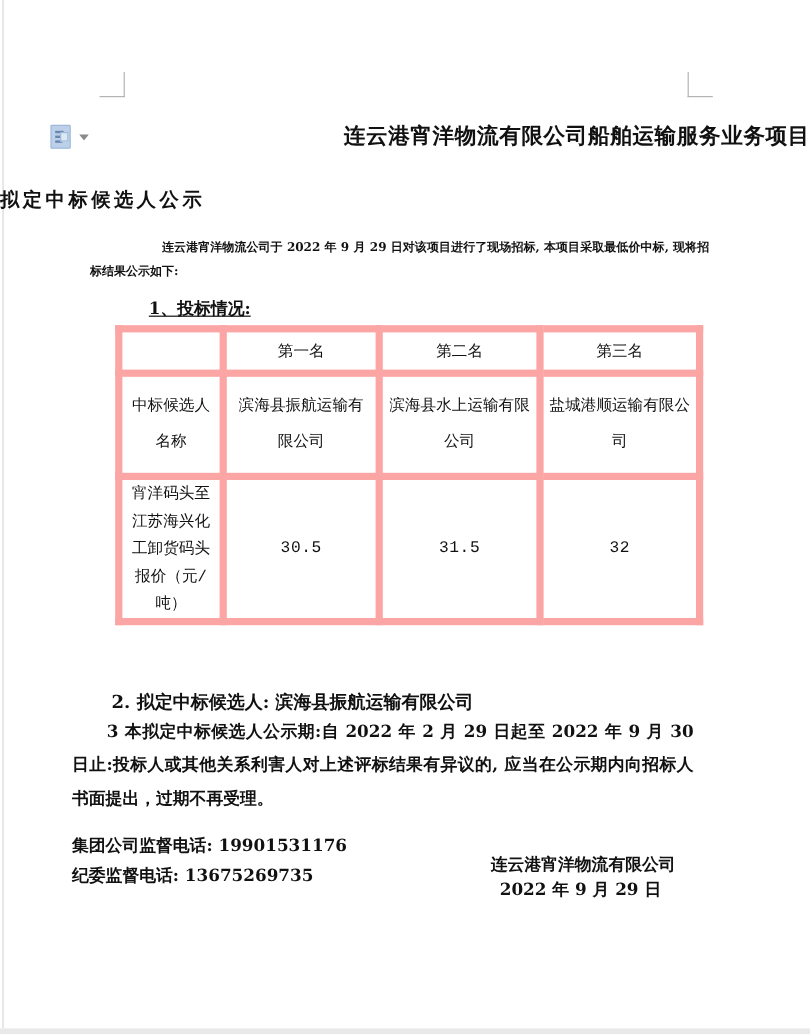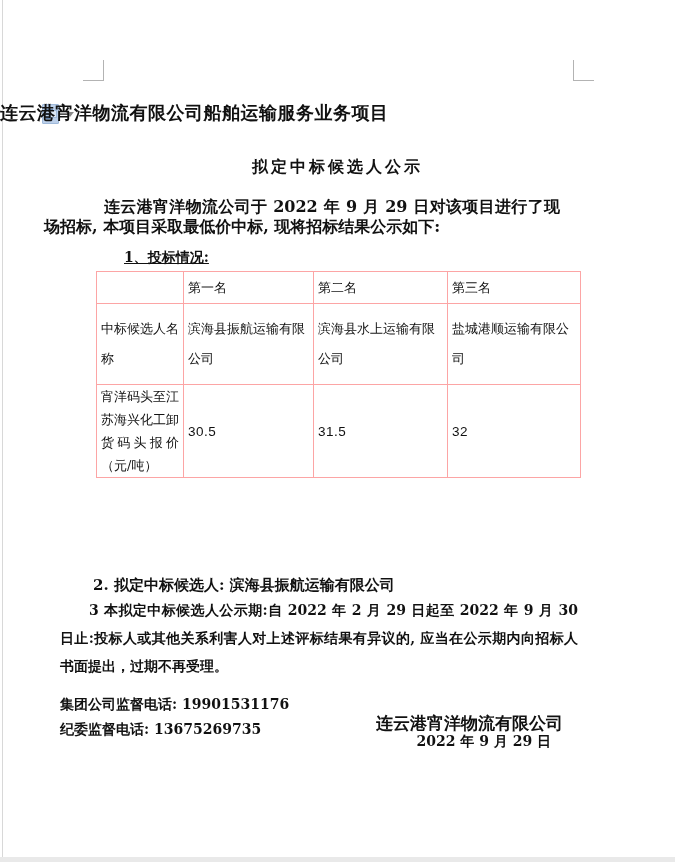--- a/index.html
+++ b/index.html
@@ -23,39 +23,39 @@
   .paste-icon .ln{position:absolute;left:3px;height:2px;background:#6888b0;}
   .paste-icon .ln1{top:4px;width:7px;}
   .paste-icon .ln2{top:8px;width:9px;}
   .paste-icon .ln3{top:12px;width:6px;}
   .paste-icon .fold{position:absolute;right:1px;top:5px;width:5px;height:6px;
     background:#dde8f5;border:1px solid #9fb9da;}
   .paste-caret{position:absolute;left:26px;top:10px;width:0;height:0;
     border-left:4px solid transparent;border-right:4px solid transparent;
     border-top:5px solid #8a8a8a;}
   
-  .doc-title{left:0;top:101px;width:675px;text-align:left;
+  .doc-title{left:0;top:101px;width:675px;text-align:right;
     font-size:18px;font-weight:bold;letter-spacing:0.5px;}
-  .doc-subtitle{left:0;top:157px;width:675px;text-align:center;
+  .doc-subtitle{left:0;top:157px;width:675px;
     font-size:16px;font-weight:bold;letter-spacing:3px;}
-  .para1{left:44px;top:197px;width:516px;font-size:16px;line-height:20px;
+  .para1{left:75px;top:197px;width:516px;font-size:10px;line-height:20px;
     text-indent:60px;text-align:justify;font-weight:bold;}
   .sec1{left:124px;top:249px;font-size:14px;font-weight:bold;text-decoration:underline;}
   .para2{left:93px;top:576px;font-size:15px;font-weight:bold;}
   .para3{left:60px;top:596px;width:518px;font-size:14px;line-height:28px;
     text-indent:29px;text-align:justify;font-weight:bold;}
   .phone1{left:60px;top:674px;font-size:14px;font-weight:bold;margin-top:47px;}
   .phone2{left:60px;top:696px;font-size:14px;font-weight:bold;}
-  .sig-company{right:112px;top:712px;font-size:17px;font-weight:bold;margin-left:13px;}
+  .sig-company{right:112px;top:712px;font-size:14px;font-weight:bold;margin-left:13px;}
   .sig-date{right:124px;top:733px;font-size:14px;font-weight:bold;}
   
   table.bid{position:absolute;left:96px;top:271px;border-collapse:collapse;
     table-layout:fixed;font-size:13px;}
-  table.bid td{border:1px solid #fca5a5;vertical-align:middle;
-    padding:0 4px;overflow:hidden;}
+  table.bid td{border:6px solid #fca5a5;text-align:center;vertical-align:middle;
+    padding:0 4px;overflow:hidden;font-family:Liberation Mono, monospace;}
   table.bid col.c0{width:87px;} table.bid col.c1{width:130px;}
   table.bid col.c2{width:134px;} table.bid col.c3{width:133px;}
   tr.r0 td{height:31px;}
   tr.r1 td{height:80px;line-height:30px;}
   tr.r2 td{height:91px;}
   tr.r3 td{height:94px;}
   td.route-label{text-align:justify;line-height:23px;padding:0 6px;}
   td.price{font-family:"Liberation Sans","DejaVu Sans",sans-serif;
     font-size:13.5px;letter-spacing:0.5px;margin-top:39px;}
 </style>

